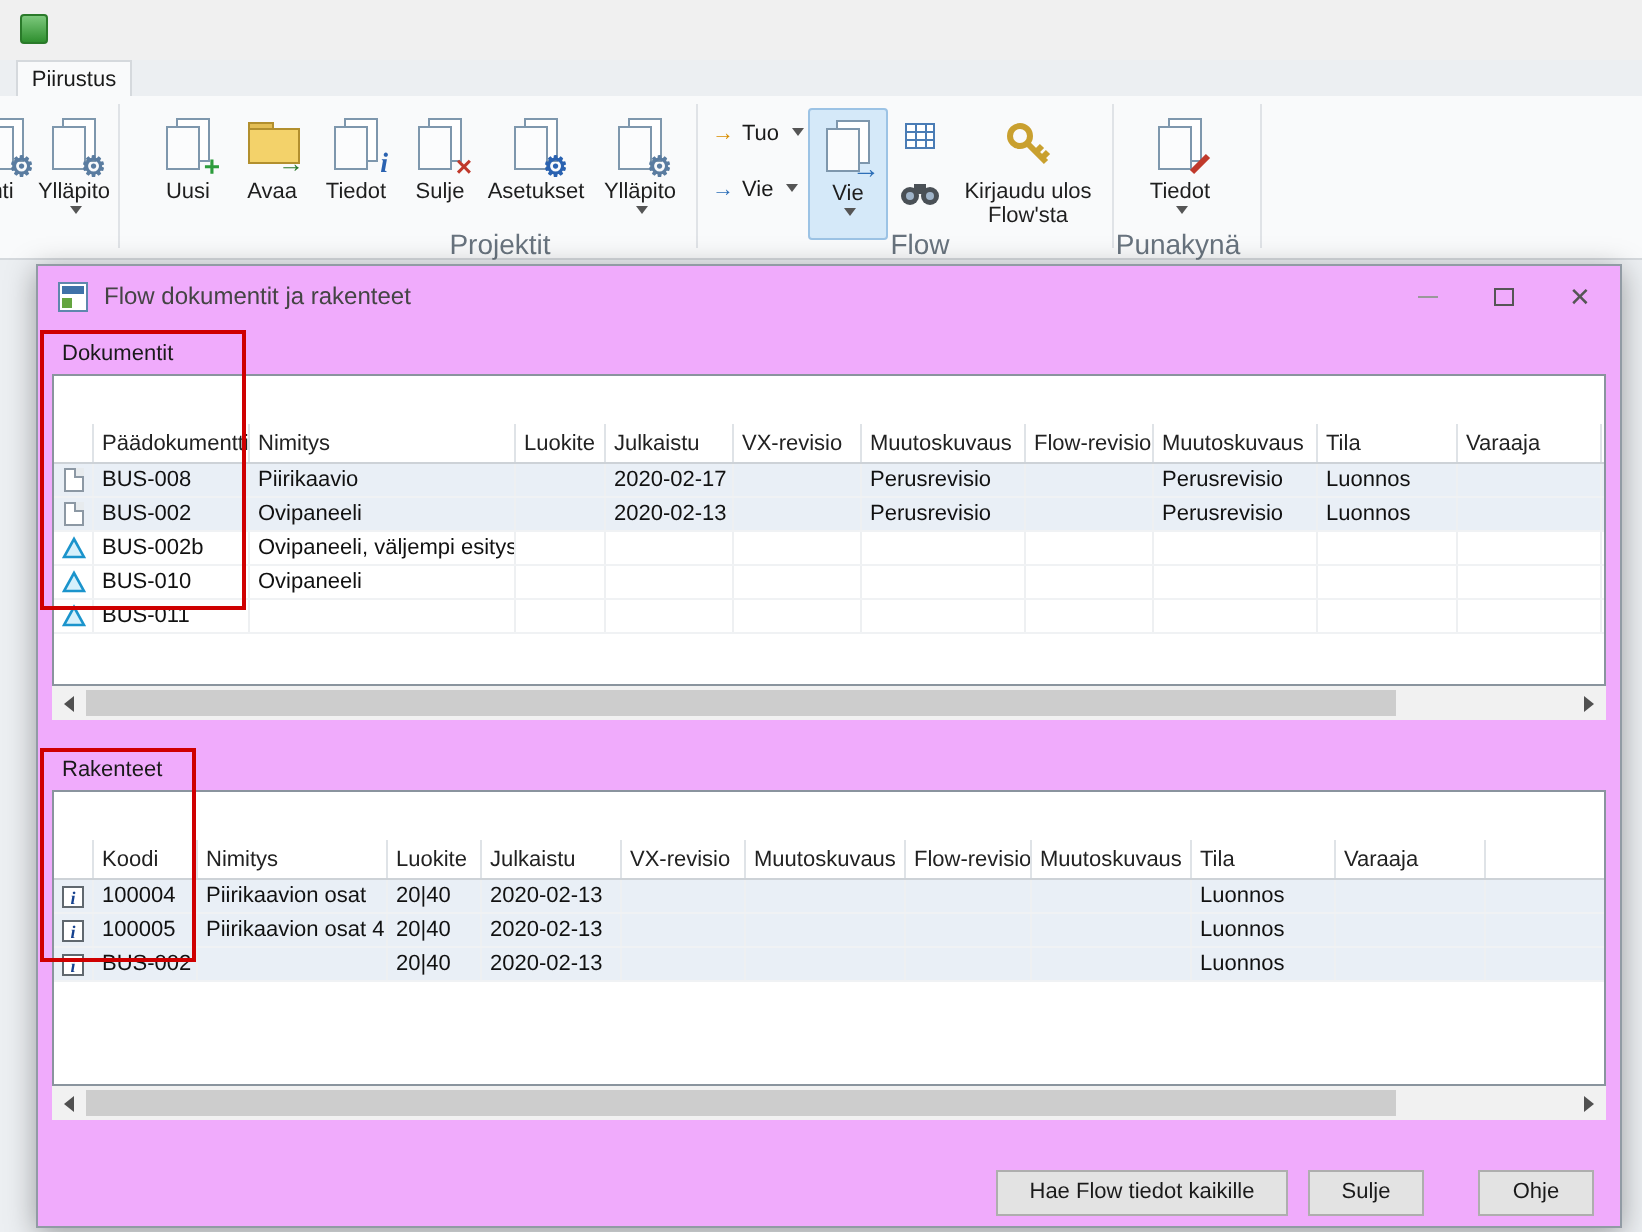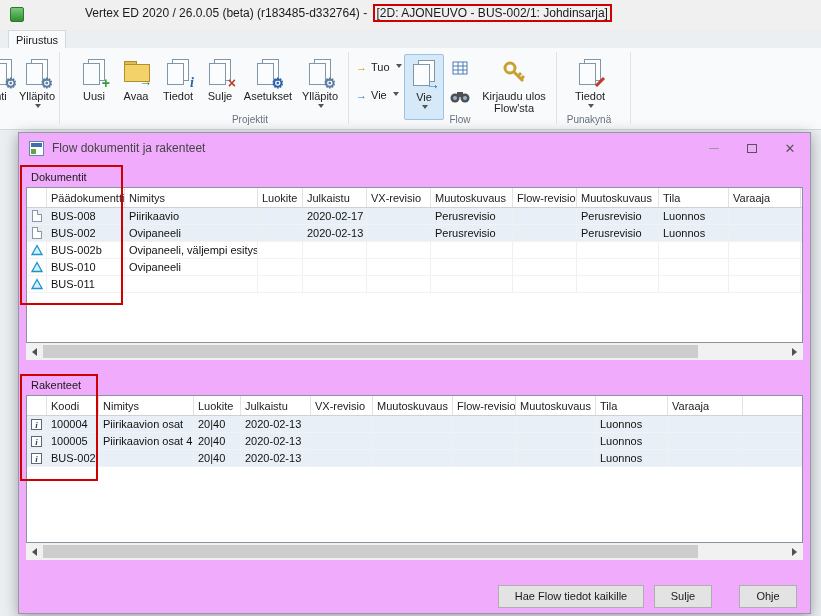--- a/index.html
+++ b/index.html
@@ -21,21 +21,21 @@
   font-size:11px; text-align:center; padding-top:3px; }
 
 .ribbon { position:absolute; left:0; top:48px; width:821px; height:82px;
   background:#f9fafb; border-bottom:1px solid #d5d9dd; }
 .rbtn { position:absolute; top:6px; height:66px; text-align:center; font-size:11px; color:#1e1e1e; cursor:default; }
 .rbtn .ric { height:32px; margin:2px auto 2px; display:flex; align-items:center; justify-content:center; }
 .rbtn .rlb { line-height:12px; }
 .rbtn.hlbtn { background:#d5e9f9; border:1px solid #9cc3e5; border-radius:2px; }
 .caret { display:inline-block; width:0; height:0; border:3px solid transparent; border-top:4px solid #555; margin-left:2px; vertical-align:1px; }
 .sep { position:absolute; top:4px; width:1px; height:72px; background:#e0e3e7; }
-.grplabel { position:absolute; top:66px; font-size:10px; color:#68737e; text-align:center; }
+.grplabel { position:absolute; top:66px; font-size:14px; color:#68737e; text-align:center; }
 .sbtn { position:absolute; height:22px; display:flex; align-items:center; gap:4px; font-size:11px; padding:0 4px; }
 .iconbtn { position:absolute; display:flex; align-items:center; justify-content:center; }
 
 .pg { position:relative; width:24px; height:27px; }
 .pg::before { content:""; position:absolute; right:1px; top:0; width:15px; height:20px; background:#fff; border:1px solid #7e97ad; }
 .pg::after { content:""; position:absolute; left:1px; bottom:1px; width:15px; height:20px; background:#fbfcfd; border:1px solid #7e97ad; }
 .pg .ov { position:absolute; right:-4px; bottom:-4px; font-size:14px; font-weight:bold; line-height:1; z-index:2; }
 .folder { position:relative; width:26px; height:24px; }
 .folder::before { content:""; position:absolute; left:1px; top:1px; width:11px; height:5px; background:#e3bd54; border:1px solid #b28f2e; }
 .folder::after { content:""; position:absolute; left:1px; top:4px; width:24px; height:16px; background:#f3d26a; border:1px solid #b28f2e; }
@@ -48,21 +48,21 @@
 .dlg-icon::before { content:""; position:absolute; left:1px; top:1px; width:11px; height:4px; background:#3f71a8; }
 .dlg-icon::after { content:""; position:absolute; left:1px; top:7px; width:5px; height:5px; background:#64a53f; }
 .dlg-title-text { position:absolute; left:33px; top:8px; font-size:12px; color:#444; white-space:nowrap; }
 .winbtns { position:absolute; right:1px; top:1px; display:flex; }
 .winbtn { width:38px; height:28px; display:flex; align-items:center; justify-content:center; color:#555; font-size:13px; }
 .maxglyph { width:10px; height:9px; border:1px solid #555; }
 .minglyph { width:10px; height:1px; background:#999; }
 .seclabel { position:absolute; left:12px; font-size:11px; }
 
 .vtable { position:absolute; left:7px; width:777px; background:#fff; border:1px solid #8a949e; font-size:11px; overflow:hidden; }
-.thead { display:flex; height:20px; background:#fff; border-bottom:1px solid #cdd2d7; }
+.thead { display:flex; height:20px; background:#fff; border-bottom:1px solid #cdd2d7;margin-top:24px; }
 .th { flex:0 0 auto; padding:4px 4px 0; border-right:1px solid #dfe3e7; color:#222; white-space:nowrap; overflow:hidden; }
 .trow { display:flex; height:17px; border-bottom:1px solid #f0f2f4; }
 .trow.tinted { background:#e9eff6; }
 .td { flex:0 0 auto; padding:2px 4px 0; border-right:1px solid #eef0f2; white-space:nowrap; overflow:hidden; color:#111; }
 .icon-cell { display:flex; align-items:center; justify-content:center; padding:0; }
 .ic-doc { display:inline-block; width:10px; height:12px; background:#fff; border:1px solid #8c98a4; position:relative; }
 .ic-doc::after { content:""; position:absolute; right:-1px; top:-1px; width:4px; height:4px; background:#e7ebee; border-left:1px solid #8c98a4; border-bottom:1px solid #8c98a4; }
 .ic-info { display:inline-block; width:11px; height:11px; background:#fff; border:1px solid #60686f; color:#16428f; font:bold italic 9px "Liberation Serif", serif; text-align:center; line-height:10px; }
 
 .hscroll { position:absolute; left:7px; width:777px; height:17px; background:#f1f1f1; display:flex; }
@@ -74,21 +74,20 @@
 
 .fbtn { position:absolute; top:452px; height:23px; background:#e3e3e3; border:1px solid #aeaeae; font-size:11px; text-align:center; padding-top:4px; cursor:default; }
 
 .anno { position:absolute; border:2px solid #cf0000; pointer-events:none; z-index:60; }
 </style>
 </head>
 <body>
 
 <div class="titlebar">
   <div class="app-icon"></div>
-  <div class="wtitle"><span>Vertex ED 2020 / 26.0.05 (beta) (r183485-d332764) - </span><span class="hl">[2D: AJONEUVO - BUS-002/1: Johdinsarja]</span></div>
 </div>
 
 <div class="tab">Piirustus</div>
 
 <div class="ribbon">
 
   <div class="rbtn" style="left:-14px;width:30px;">
     <div class="ric">
         <span class="pg">
           <span class="ov" style="color:#5a7ca0;">⚙</span>

